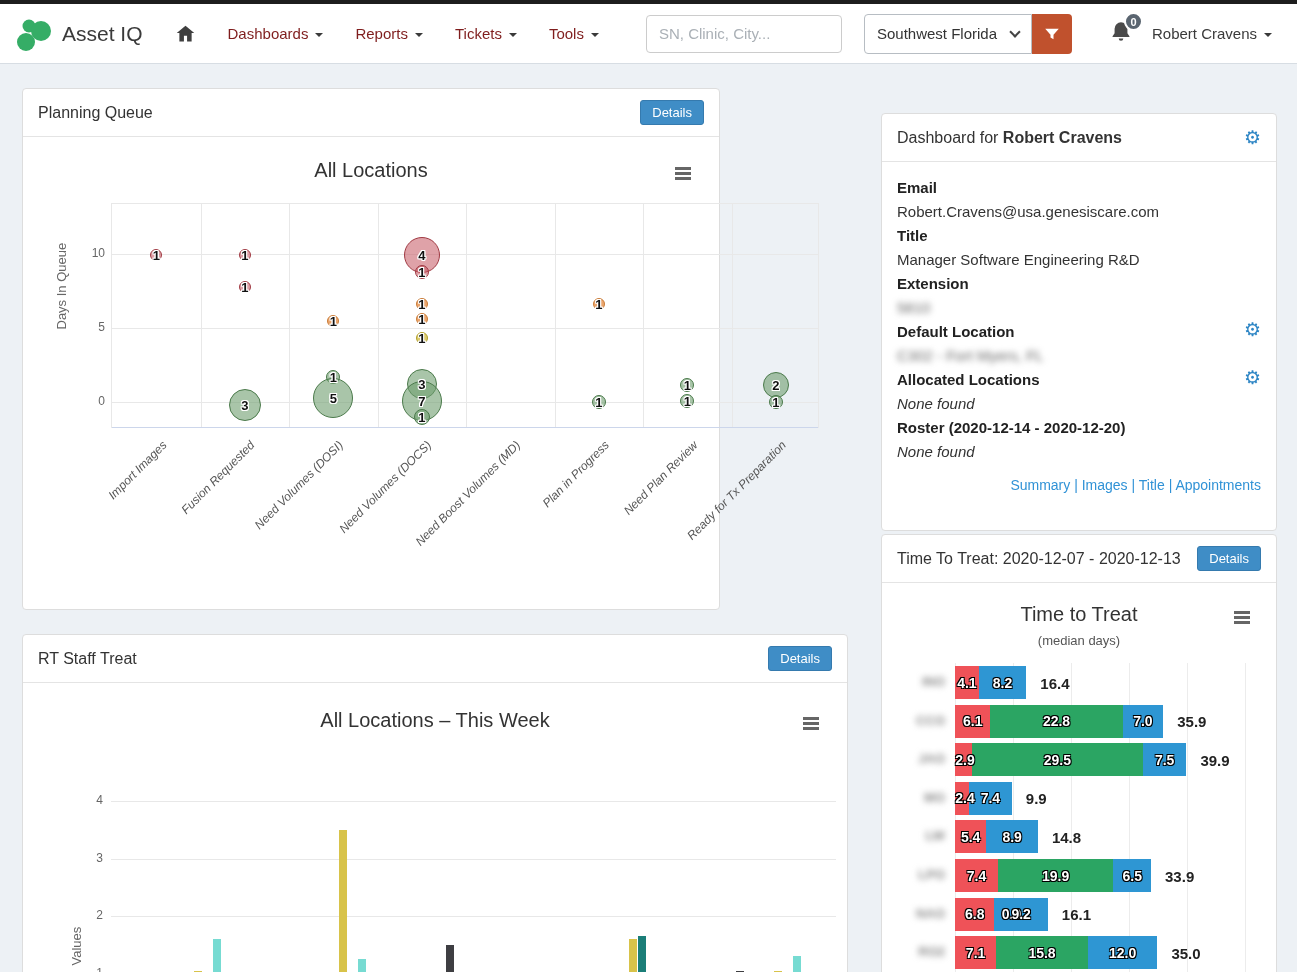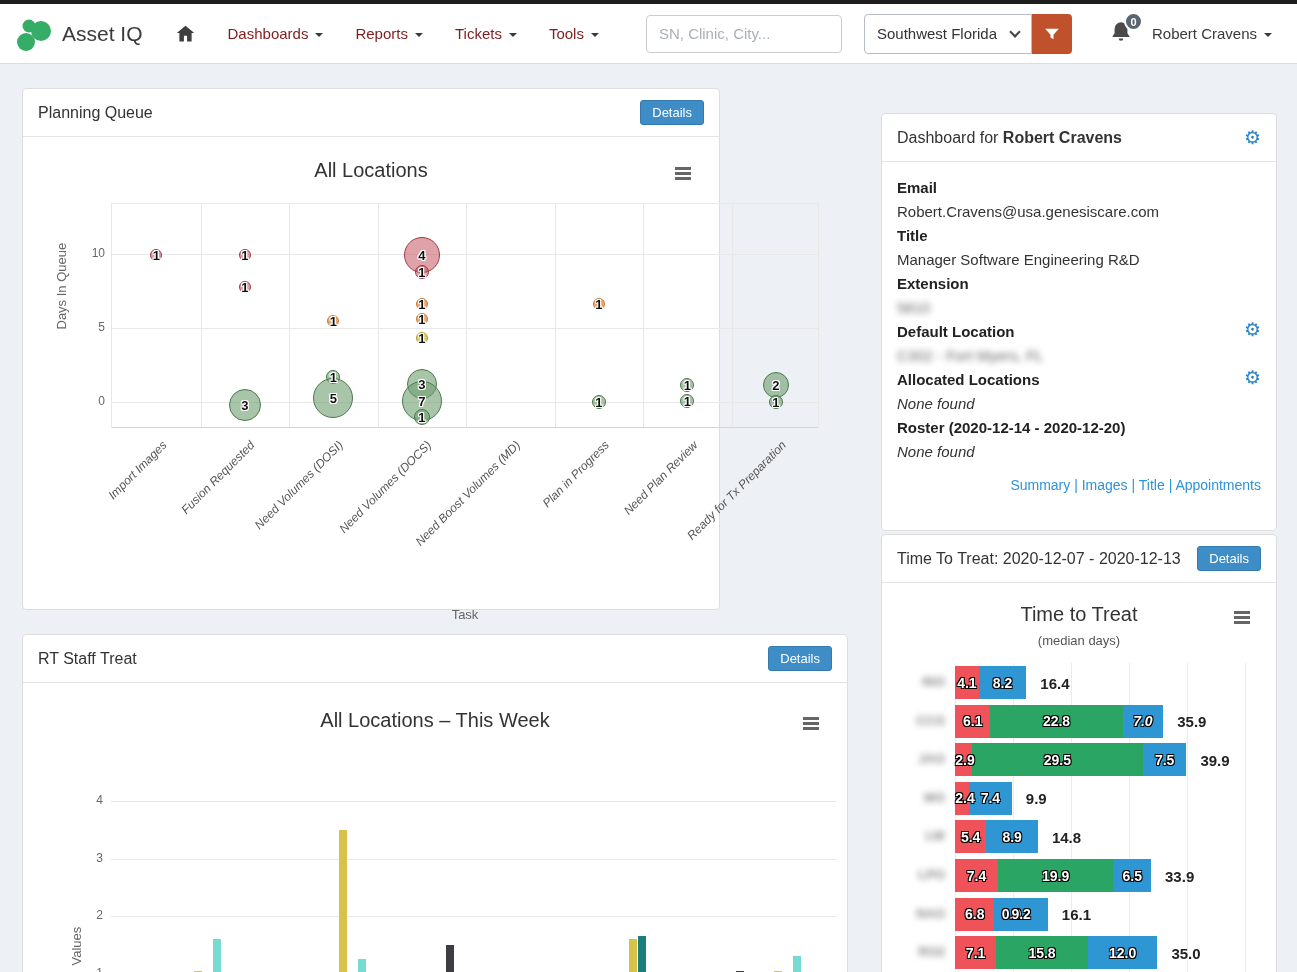--- a/index.html
+++ b/index.html
@@ -202,21 +202,20 @@
       <div class="xlabels" id="pq-xlabels" style="left:88px; top:291px; width:708px; height:150px;">
           <div class="xlabel" style="right: 659.75px;">Import Images</div>
           <div class="xlabel" style="right: 571.25px;">Fusion Requested</div>
           <div class="xlabel" style="right: 482.75px;">Need Volumes (DOSI)</div>
           <div class="xlabel" style="right: 394.25px;">Need Volumes (DOCS)</div>
           <div class="xlabel" style="right: 305.75px;">Need Boost Volumes (MD)</div>
           <div class="xlabel" style="right: 217.25px;">Plan in Progress</div>
           <div class="xlabel" style="right: 128.75px;">Need Plan Review</div>
           <div class="xlabel" style="right: 40.25px;">Ready for Tx Preparation</div>
         </div>
-      <div class="axis-title-h" style="left:88px; top:470px; width:708px;">Task</div>
     </div>
   </div>
 
   <div class="card" style="left:22px; top:570px; width:826px; height:410px;">
     <div class="card-header">
       <span>RT Staff Treat</span>
       <button class="details-btn">Details</button>
     </div>
     <div class="card-body" style="height:360px;">
       <div class="chart-title" style="top:26px;">All Locations – This Week</div>
@@ -311,21 +310,21 @@
           <div class="ttt-seg" style="left: 81.78px; top: 3px; width: 47.56px; background: rgb(46, 150, 211);"></div>
           <div class="ttt-seg-label" style="left: 69.89px; top: 19.5px;">4.1</div>
           <div class="ttt-seg-label" style="left: 105.56px; top: 19.5px;">8.2</div>
           <div class="ttt-total" style="left: 143.34px; top: 19.5px;">16.4</div>
           <div class="ttt-row-label" style="left: 0px; top: 49.6px;">CCO</div>
           <div class="ttt-seg" style="left: 58px; top: 41.6px; width: 35.38px; background: rgb(239, 82, 88);"></div>
           <div class="ttt-seg" style="left: 93.38px; top: 41.6px; width: 132.24px; background: rgb(43, 165, 99);"></div>
           <div class="ttt-seg" style="left: 225.62px; top: 41.6px; width: 40.6px; background: rgb(46, 150, 211);"></div>
           <div class="ttt-seg-label" style="left: 75.69px; top: 58.1px;">6.1</div>
           <div class="ttt-seg-label" style="left: 159.5px; top: 58.1px;">22.8</div>
-          <div class="ttt-seg-label" style="left: 245.92px; top: 58.1px; font-style: italic;">7.0</div>
+          <div class="ttt-seg-label" style="left: 245.92px; top: 58.1px;">7.0</div>
           <div class="ttt-total" style="left: 280.22px; top: 58.1px;">35.9</div>
           <div class="ttt-row-label" style="left: 0px; top: 88.2px;">JAO</div>
           <div class="ttt-seg" style="left: 58px; top: 80.2px; width: 16.82px; background: rgb(239, 82, 88);"></div>
           <div class="ttt-seg" style="left: 74.82px; top: 80.2px; width: 171.1px; background: rgb(43, 165, 99);"></div>
           <div class="ttt-seg" style="left: 245.92px; top: 80.2px; width: 43.5px; background: rgb(46, 150, 211);"></div>
           <div class="ttt-seg-label" style="left: 68px; top: 96.7px;">2.9</div>
           <div class="ttt-seg-label" style="left: 160.37px; top: 96.7px;">29.5</div>
           <div class="ttt-seg-label" style="left: 267.67px; top: 96.7px;">7.5</div>
           <div class="ttt-total" style="left: 303.42px; top: 96.7px;">39.9</div>
           <div class="ttt-row-label" style="left: 0px; top: 126.8px;">MO</div>

